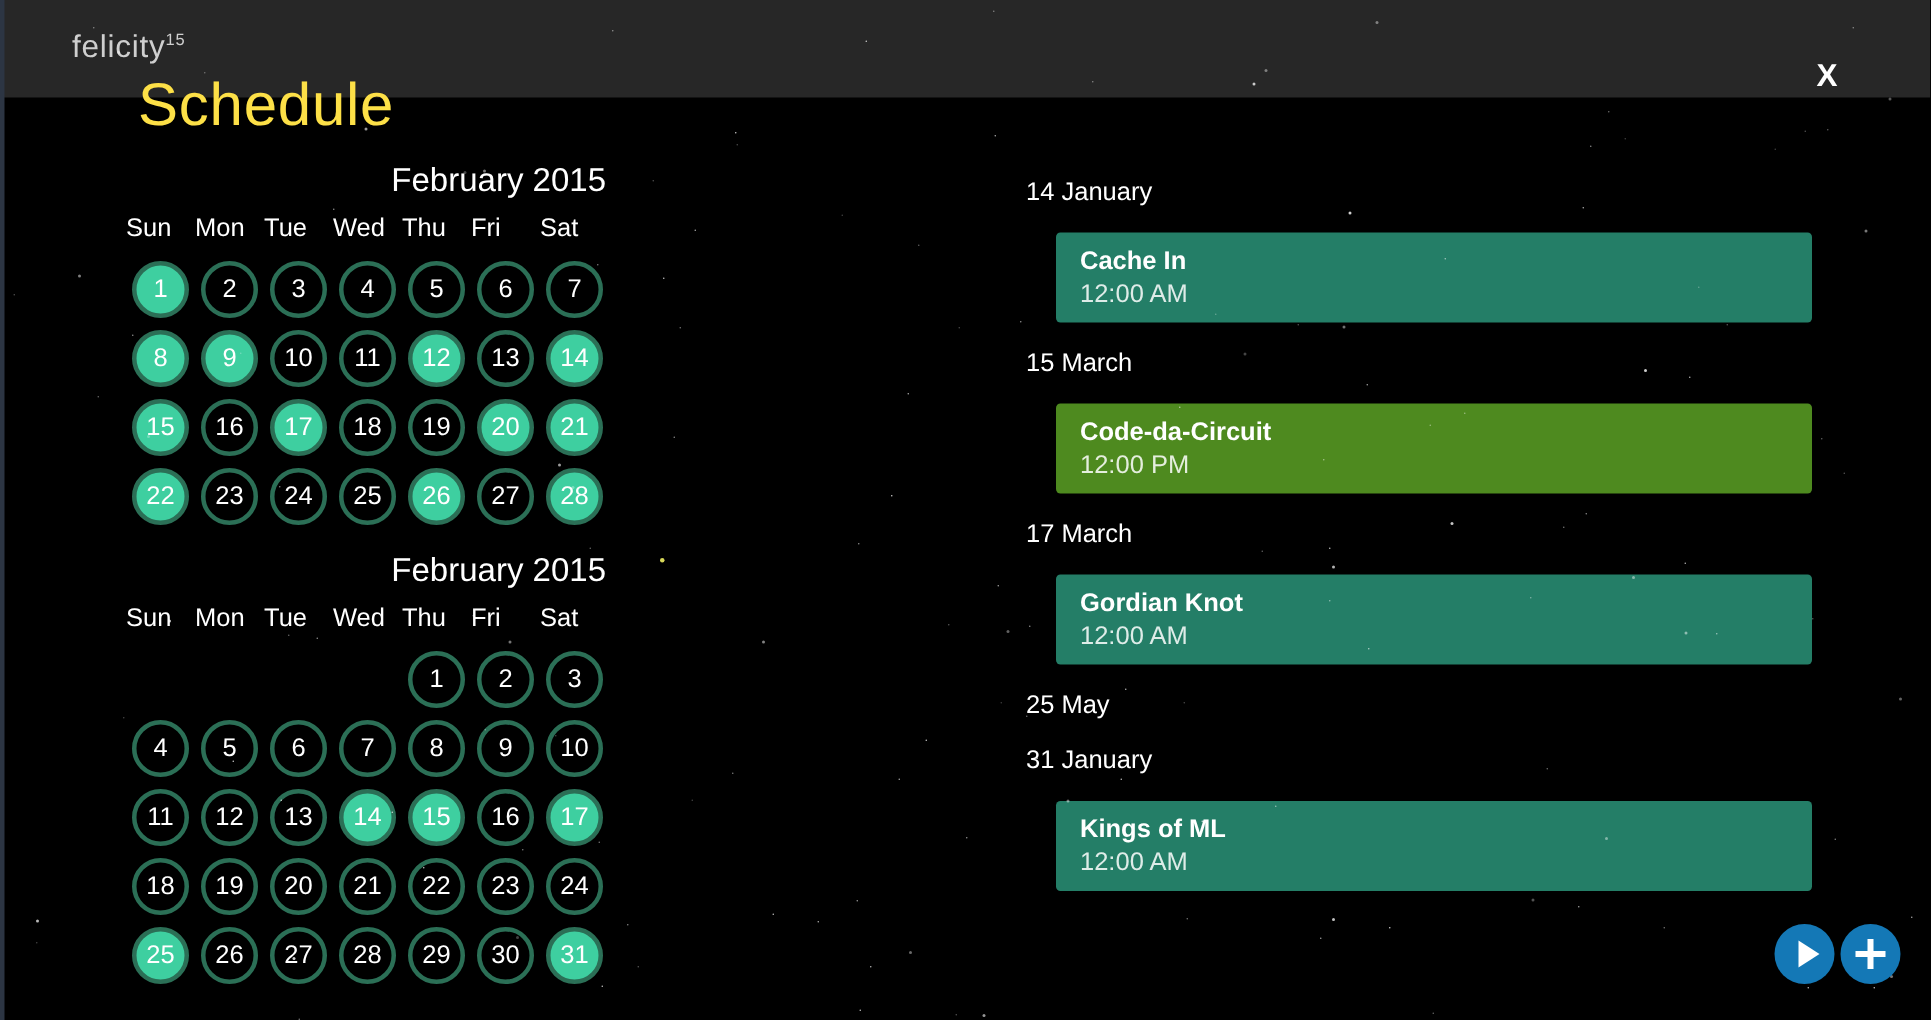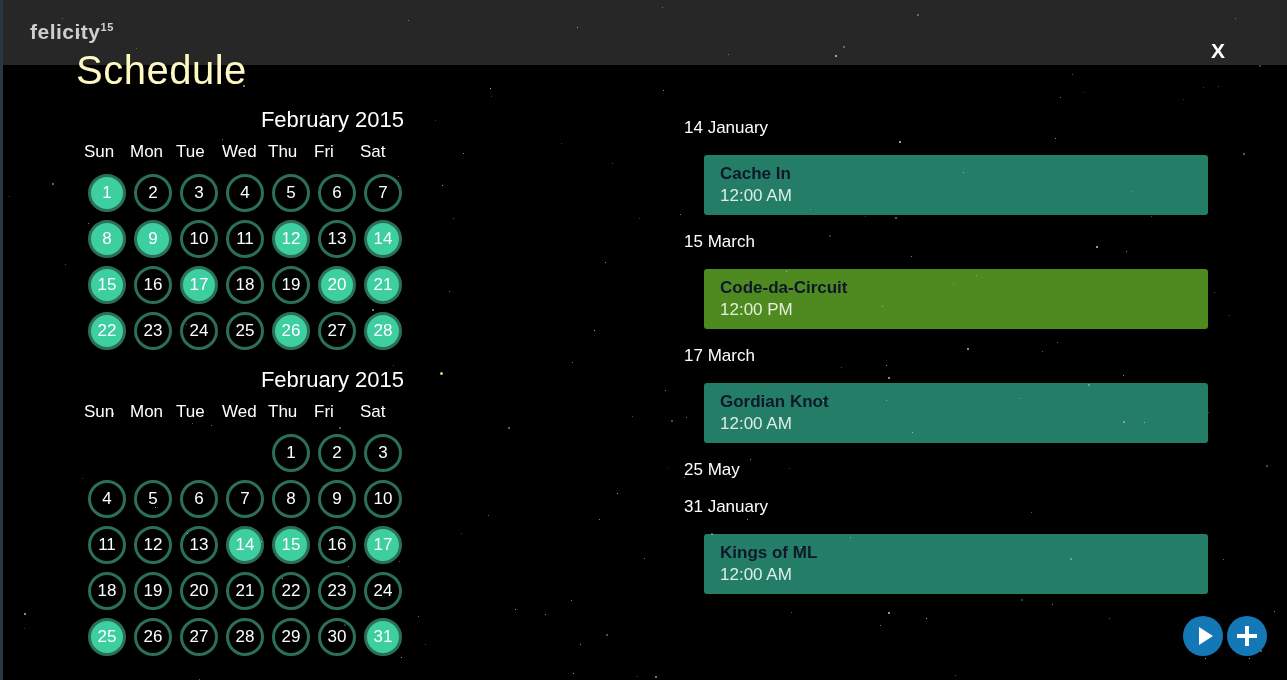--- a/index.html
+++ b/index.html
@@ -6,27 +6,27 @@
   html,body { background:#000; }
   .stage {
     position:relative; width:1287px; height:680px; overflow:hidden;
     background:#000; font-family:"Liberation Sans", sans-serif; color:#fff;
   }
   
   .edge-strip { position:absolute; left:0; top:0; width:3px; height:100%; background:#2c3543; z-index:7; }
 
   
   .app-header { position:absolute; left:0; top:0; width:100%; height:65px; background:var(--header,#272727); z-index:1; }
-  .logo { position:absolute; left:30px; top:20px; font-size:21px; font-weight:700; color:#cfcfcf; letter-spacing:0.5px; z-index:3; }
+  .logo { position:absolute; left:48px; top:20px; font-size:21px; font-weight:400; color:#cfcfcf; letter-spacing:0.5px; z-index:3; }
   .logo sup { font-size:11px; color:#cfcfcf; }
   .close-btn { position:absolute; left:1202px; top:36px; width:32px; height:30px; background:none; border:none;
     color:#fff; font-size:21px; font-weight:bold; cursor:pointer; z-index:6; font-family:"Liberation Sans",sans-serif; }
 
   
-  .page-title { position:absolute; left:76px; top:48px; font-size:40px; font-weight:300; color:#fef9c3; z-index:3; letter-spacing:0.5px; }
+  .page-title { position:absolute; left:92px; top:48px; font-size:40px; font-weight:300; color:#fde047; z-index:3; letter-spacing:0.5px; }
 
   
   .calendars { position:absolute; left:84px; top:106px; width:322px; z-index:3; }
   .month + .month { margin-top:12px; }
   .month-title { text-align:right; font-size:22px; line-height:28px; font-weight:400; margin:0 2px 6px 0; }
   .dow-row { display:grid; grid-template-columns:repeat(7,46px); margin-bottom:6px; }
   .dow-row span { font-size:17px; line-height:24px; }
   .day-grid { display:grid; grid-template-columns:repeat(7,46px); }
   .day {
     width:32px; height:32px; margin:4px 4px; border:3px solid var(--circle-border,#2b6f56);
@@ -38,21 +38,21 @@
 
   
   .events { position:absolute; left:684px; top:118px; width:524px; z-index:3; }
   .event-date { font-size:17px; line-height:20px; margin-bottom:17px; color:#fff; }
   .event-card {
     margin-left:20px; width:504px; height:60px; border-radius:3px;
     padding:8px 16px; margin-bottom:17px; cursor:pointer;
   }
   .event-card.teal  { background:var(--teal,#247e67); }
   .event-card.olive { background:var(--olive,#4e8a1f); }
-  .event-title { font-size:17px; font-weight:700; line-height:22px; color:#0f172a; }
+  .event-title { font-size:17px; font-weight:700; line-height:22px; color:#ffffff; }
   .event-time  { font-size:17px; line-height:22px; color:rgba(255,255,255,0.85); }
 
   
   .fab { position:absolute; width:40px; height:40px; border-radius:50%; background:var(--blue,#1478b6);
     border:none; z-index:6; display:flex; align-items:center; justify-content:center; cursor:pointer; }
   .fab-play { left:1183px; top:616px; }
   .fab-add  { left:1227px; top:616px; }
   .play-shape { width:0; height:0; border-left:14px solid #fff; border-top:9px solid transparent; border-bottom:9px solid transparent; margin-left:5px; }
   .plus-shape { position:relative; width:20px; height:20px; }
   .plus-shape::before { content:""; position:absolute; left:0; top:8px; width:20px; height:4px; background:#fff; }

